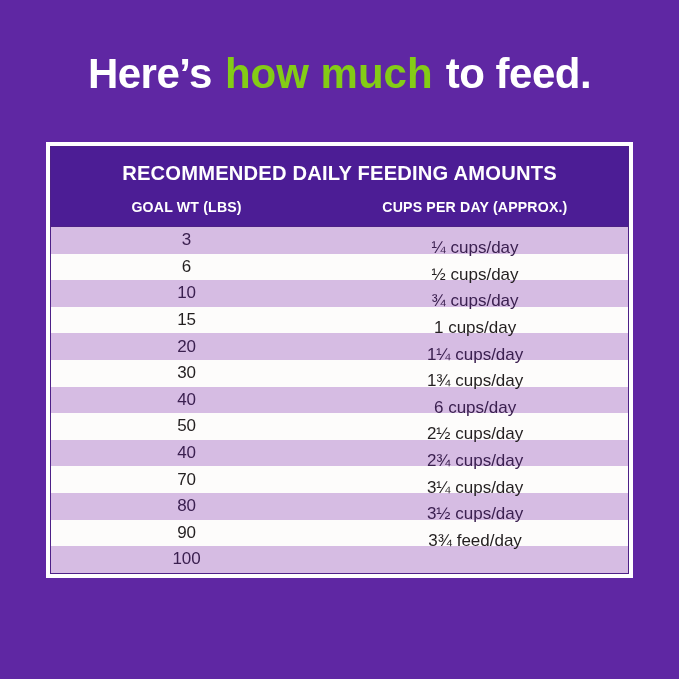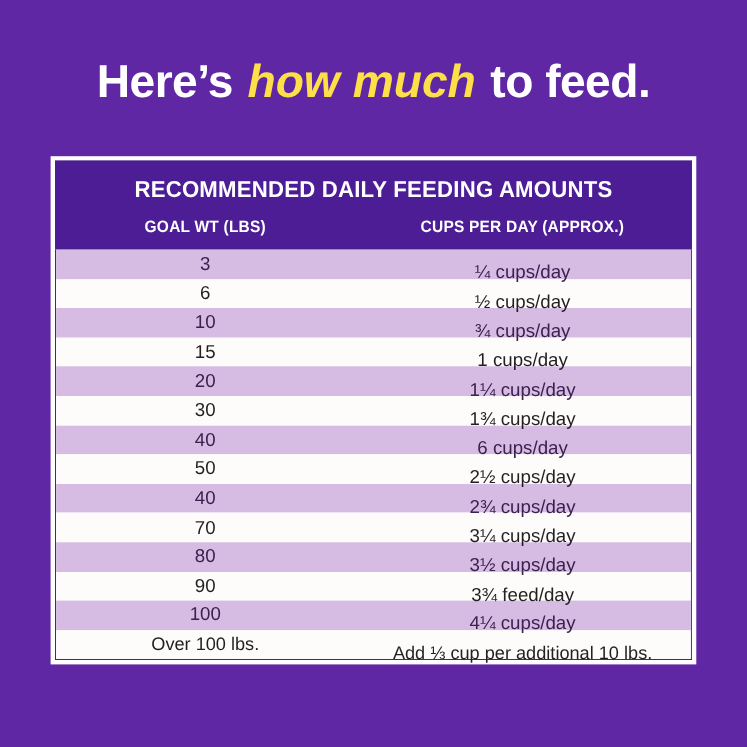--- a/index.html
+++ b/index.html
@@ -35,23 +35,22 @@
     letter-spacing: -0.5px;
     color: #ffffff;
     font-family: "Liberation Sans", sans-serif;
   }
   .headline .plain {
     font-weight: 700;
     color: #ffffff;
     margin-top: 20px;
   }
   .headline .accent {
-    font-style: italic;
-    font-weight: 700;
-    color: #fde047;
+    font-weight: 700;
+    color: #84cc16;
     letter-spacing: 0px;
     padding: 0 2px;
   }
 
   
   .table-frame {
     position: absolute;
     left: 47px;
     top: 143px;
     width: 585px;
@@ -199,23 +198,18 @@
         <div class="cell right">3½ cups/day</div>
       </div>
 
       <div class="row base">
         <div class="cell left">90</div>
         <div class="cell right">3¾ feed/day</div>
       </div>
 
       <div class="row alt">
         <div class="cell left">100</div>
-        <div class="cell right">4¼ cups/day</div>
-      </div>
-
-      <div class="row base final">
-        <div class="cell left">Over 100 lbs.</div>
-        <div class="cell right">Add ⅓ cup per additional 10 lbs.</div>
-      </div>
+      </div>
+
 
     </div>
   </div>
 </div>
 
 </body></html>

